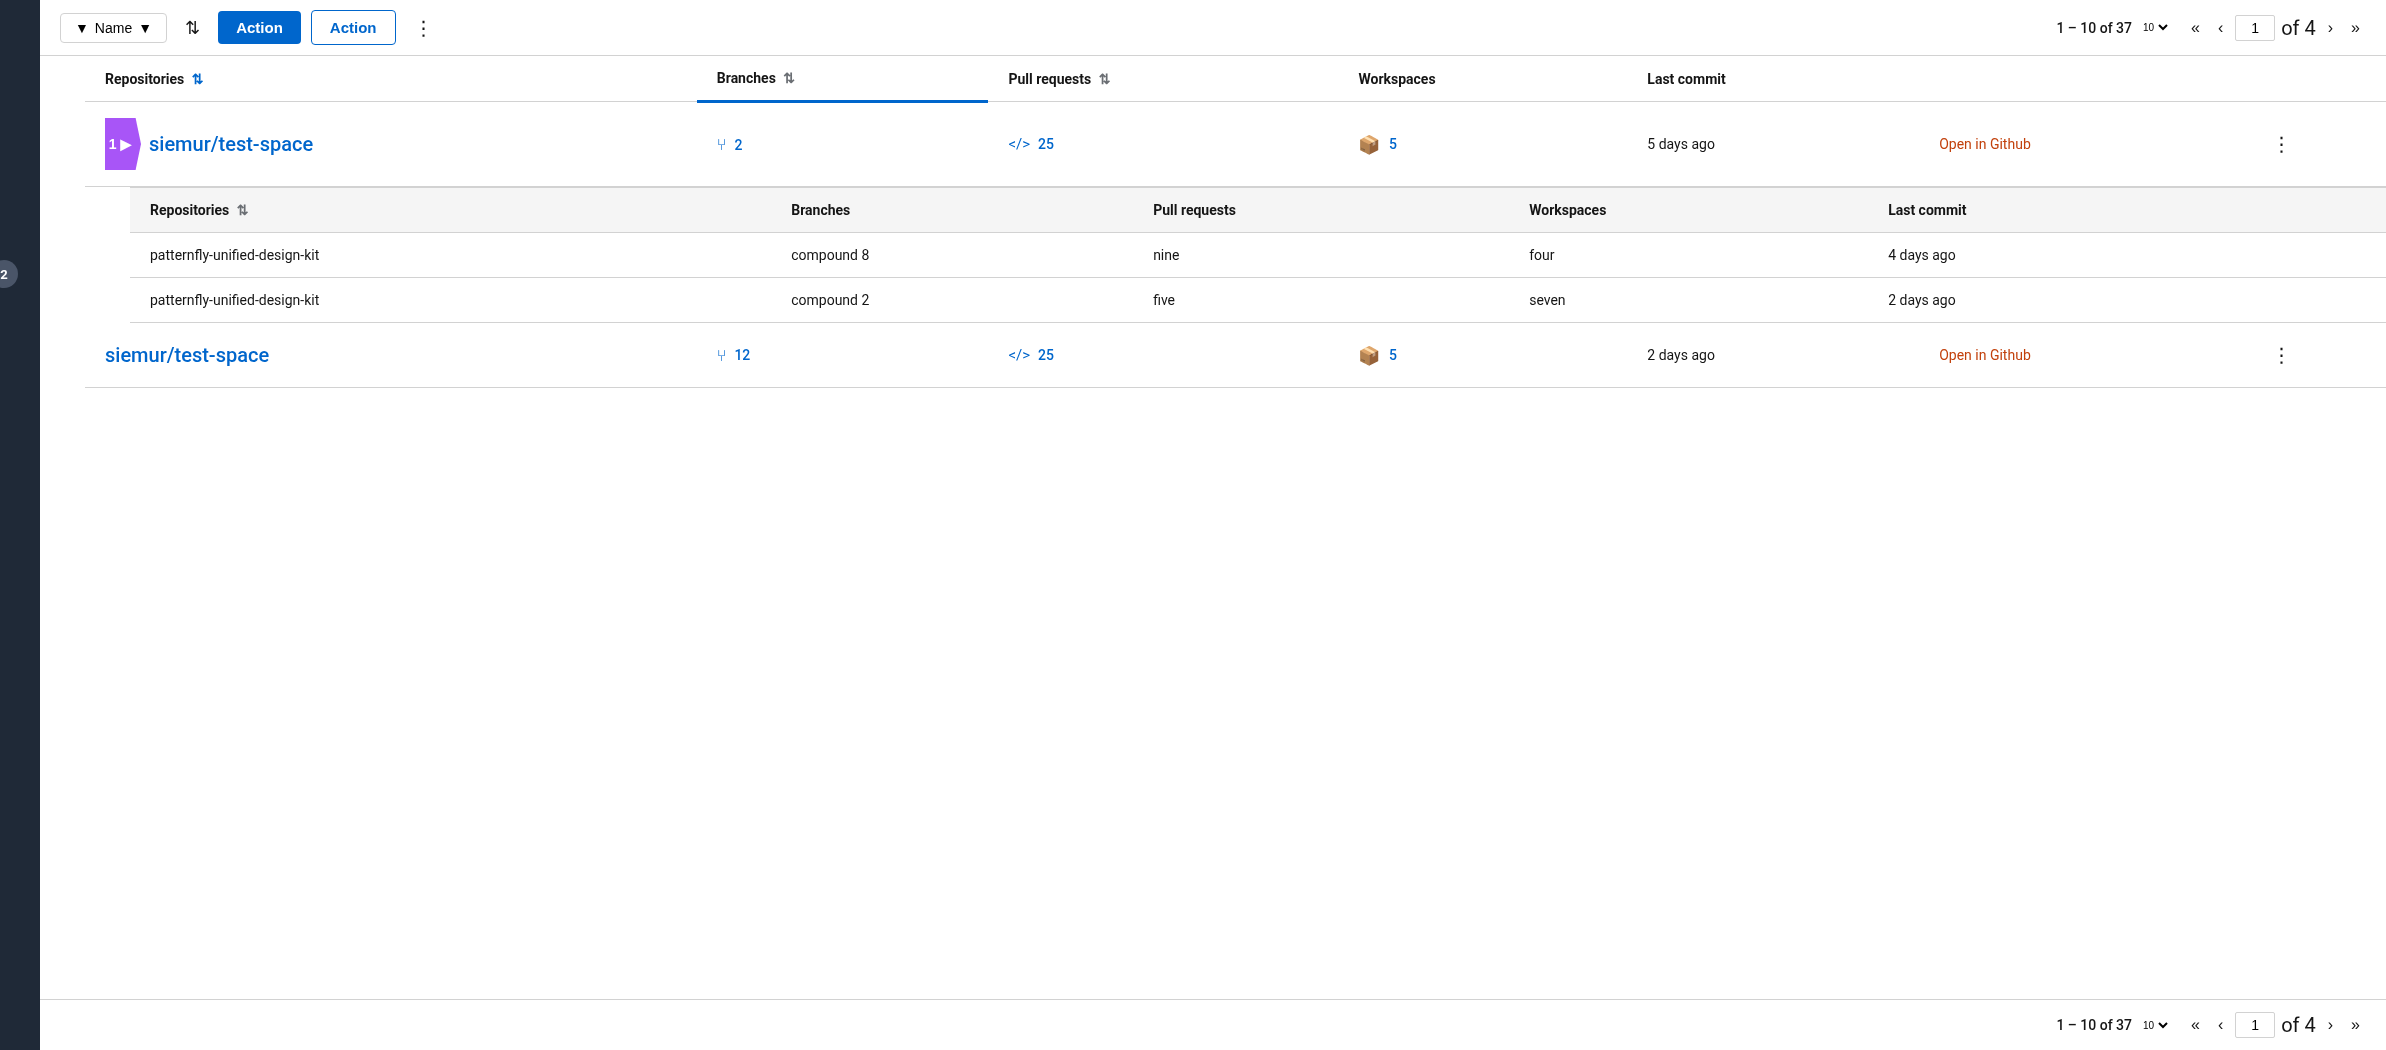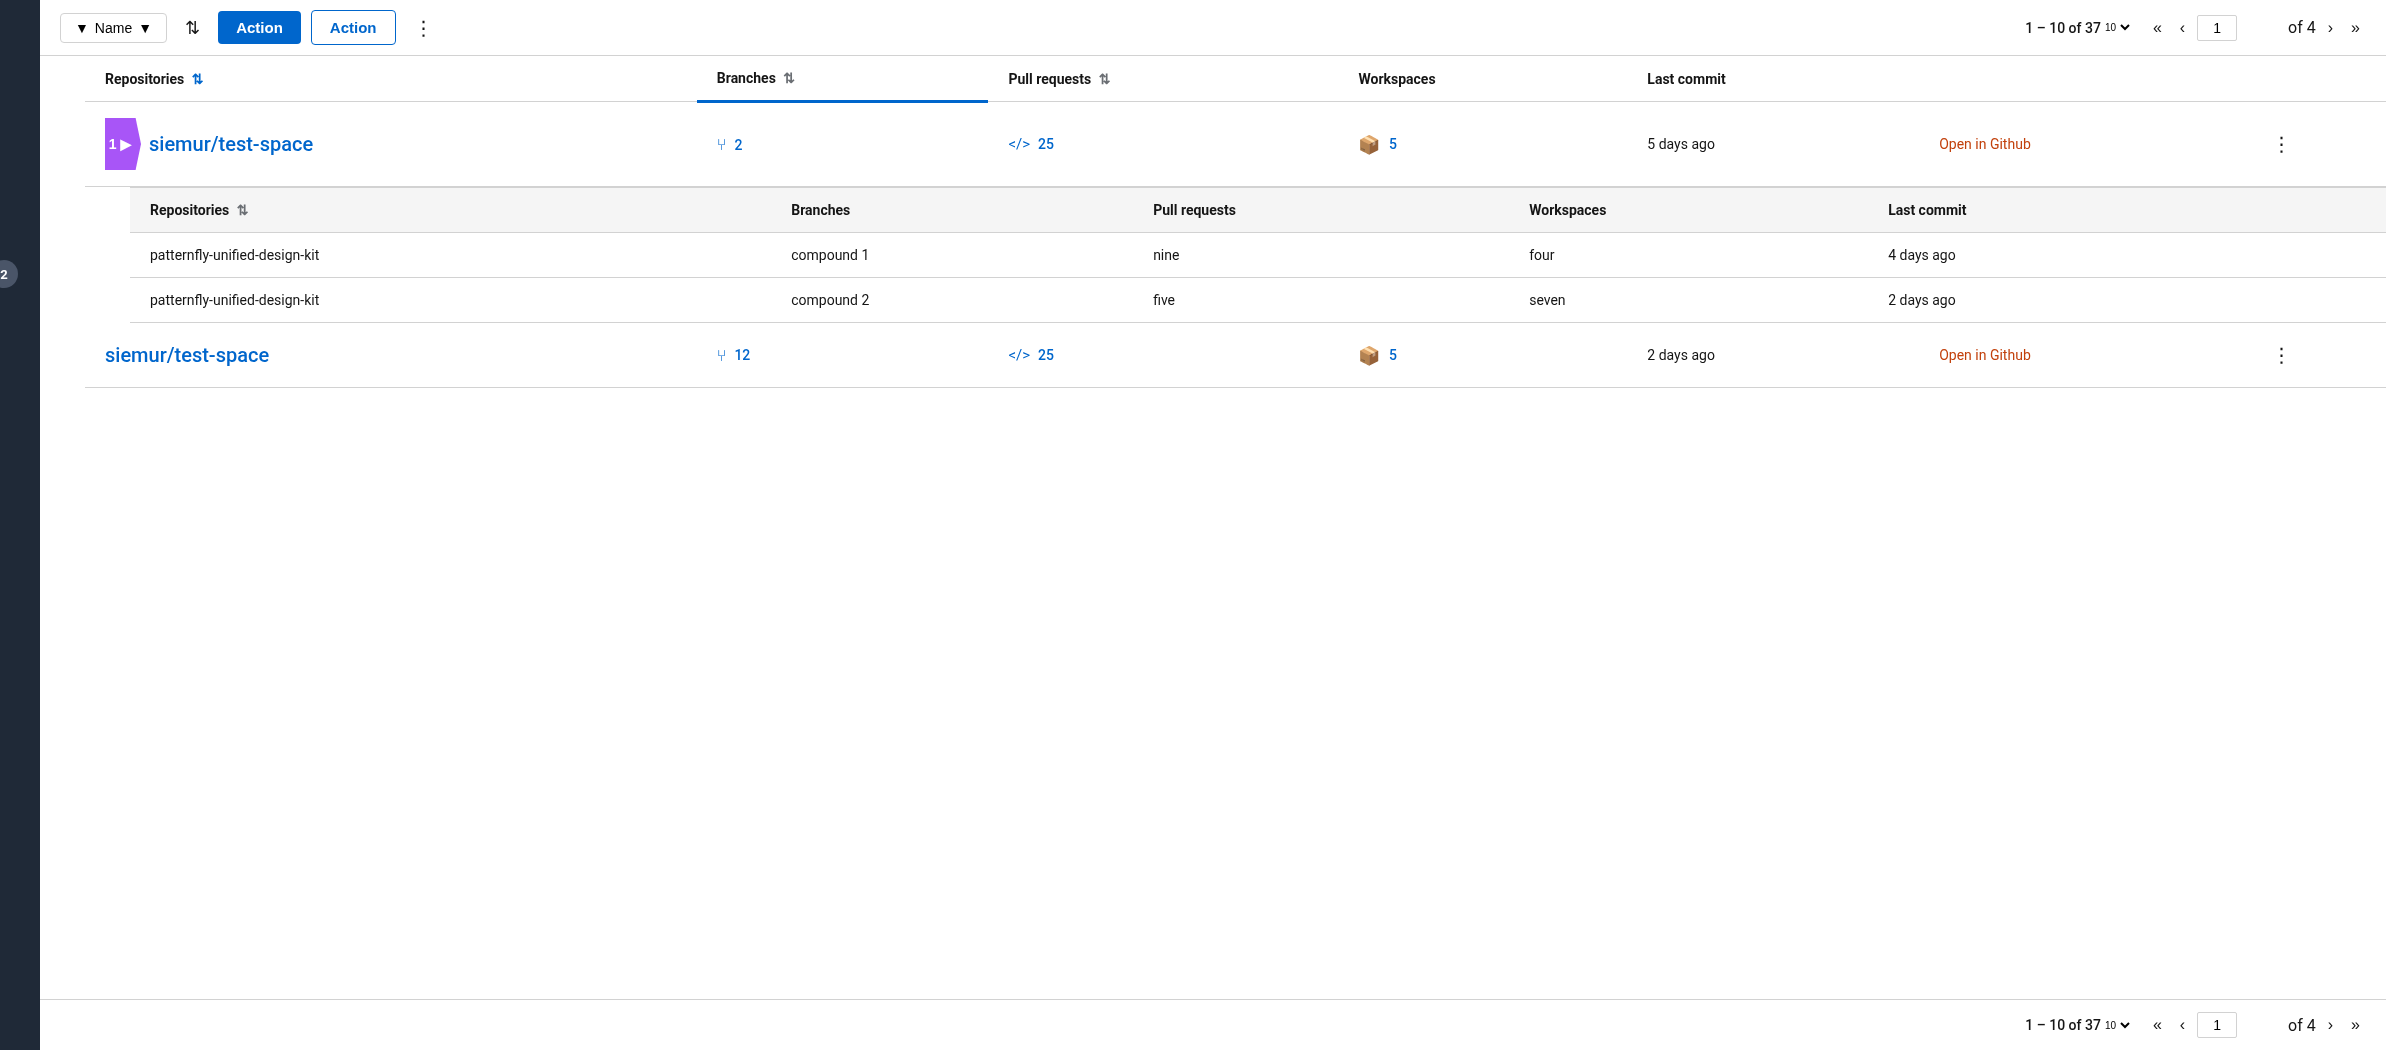--- a/index.html
+++ b/index.html
@@ -105,21 +105,21 @@
       background: none;
       border: none;
       cursor: pointer;
       font-size: 20px;
       color: #151515;
       padding: 4px 8px;
     }
     .pagination-info {
       display: flex;
       align-items: center;
-      gap: 0;
+      gap: 7px;
       font-size: 14px;
       font-weight: 500;
       margin-right: 8px;
     }
     .pagination-info select {
       border: none;
       background: none;
       font-size: 10px;
       font-weight: 500;
       cursor: pointer;
@@ -134,22 +134,21 @@
     }
     .page-input {
       width: 40px;
       text-align: center;
       border: 1px solid #d2d2d2;
       border-radius: 2px;
       padding: 4px;
       font-size: 14px;
     }
     .page-of {
-      font-size: 16px;
-      margin-left: 45px;
+      font-size: 20px;
     }
     
     .table-container {
       flex: 1;
       overflow-y: auto;
     }
     table {
       width: 100%;
       border-collapse: collapse;
       margin-left: 45px;
@@ -396,21 +395,21 @@
                       <th>Pull requests</th>
                       <th>Workspaces</th>
                       <th>Last commit</th>
                       <th></th>
                       <th></th>
                     </tr>
                   </thead>
                   <tbody>
                     <tr class="sub-data-row">
                       <td>patternfly-unified-design-kit</td>
-                      <td>compound 1</td>
+                      <td>compound 8</td>
                       <td>nine</td>
                       <td>four</td>
                       <td>4 days ago</td>
                       <td></td>
                       <td></td>
                     </tr>
                     <tr class="sub-data-row">
                       <td>patternfly-unified-design-kit</td>
                       <td>compound 2</td>
                       <td>five</td>

